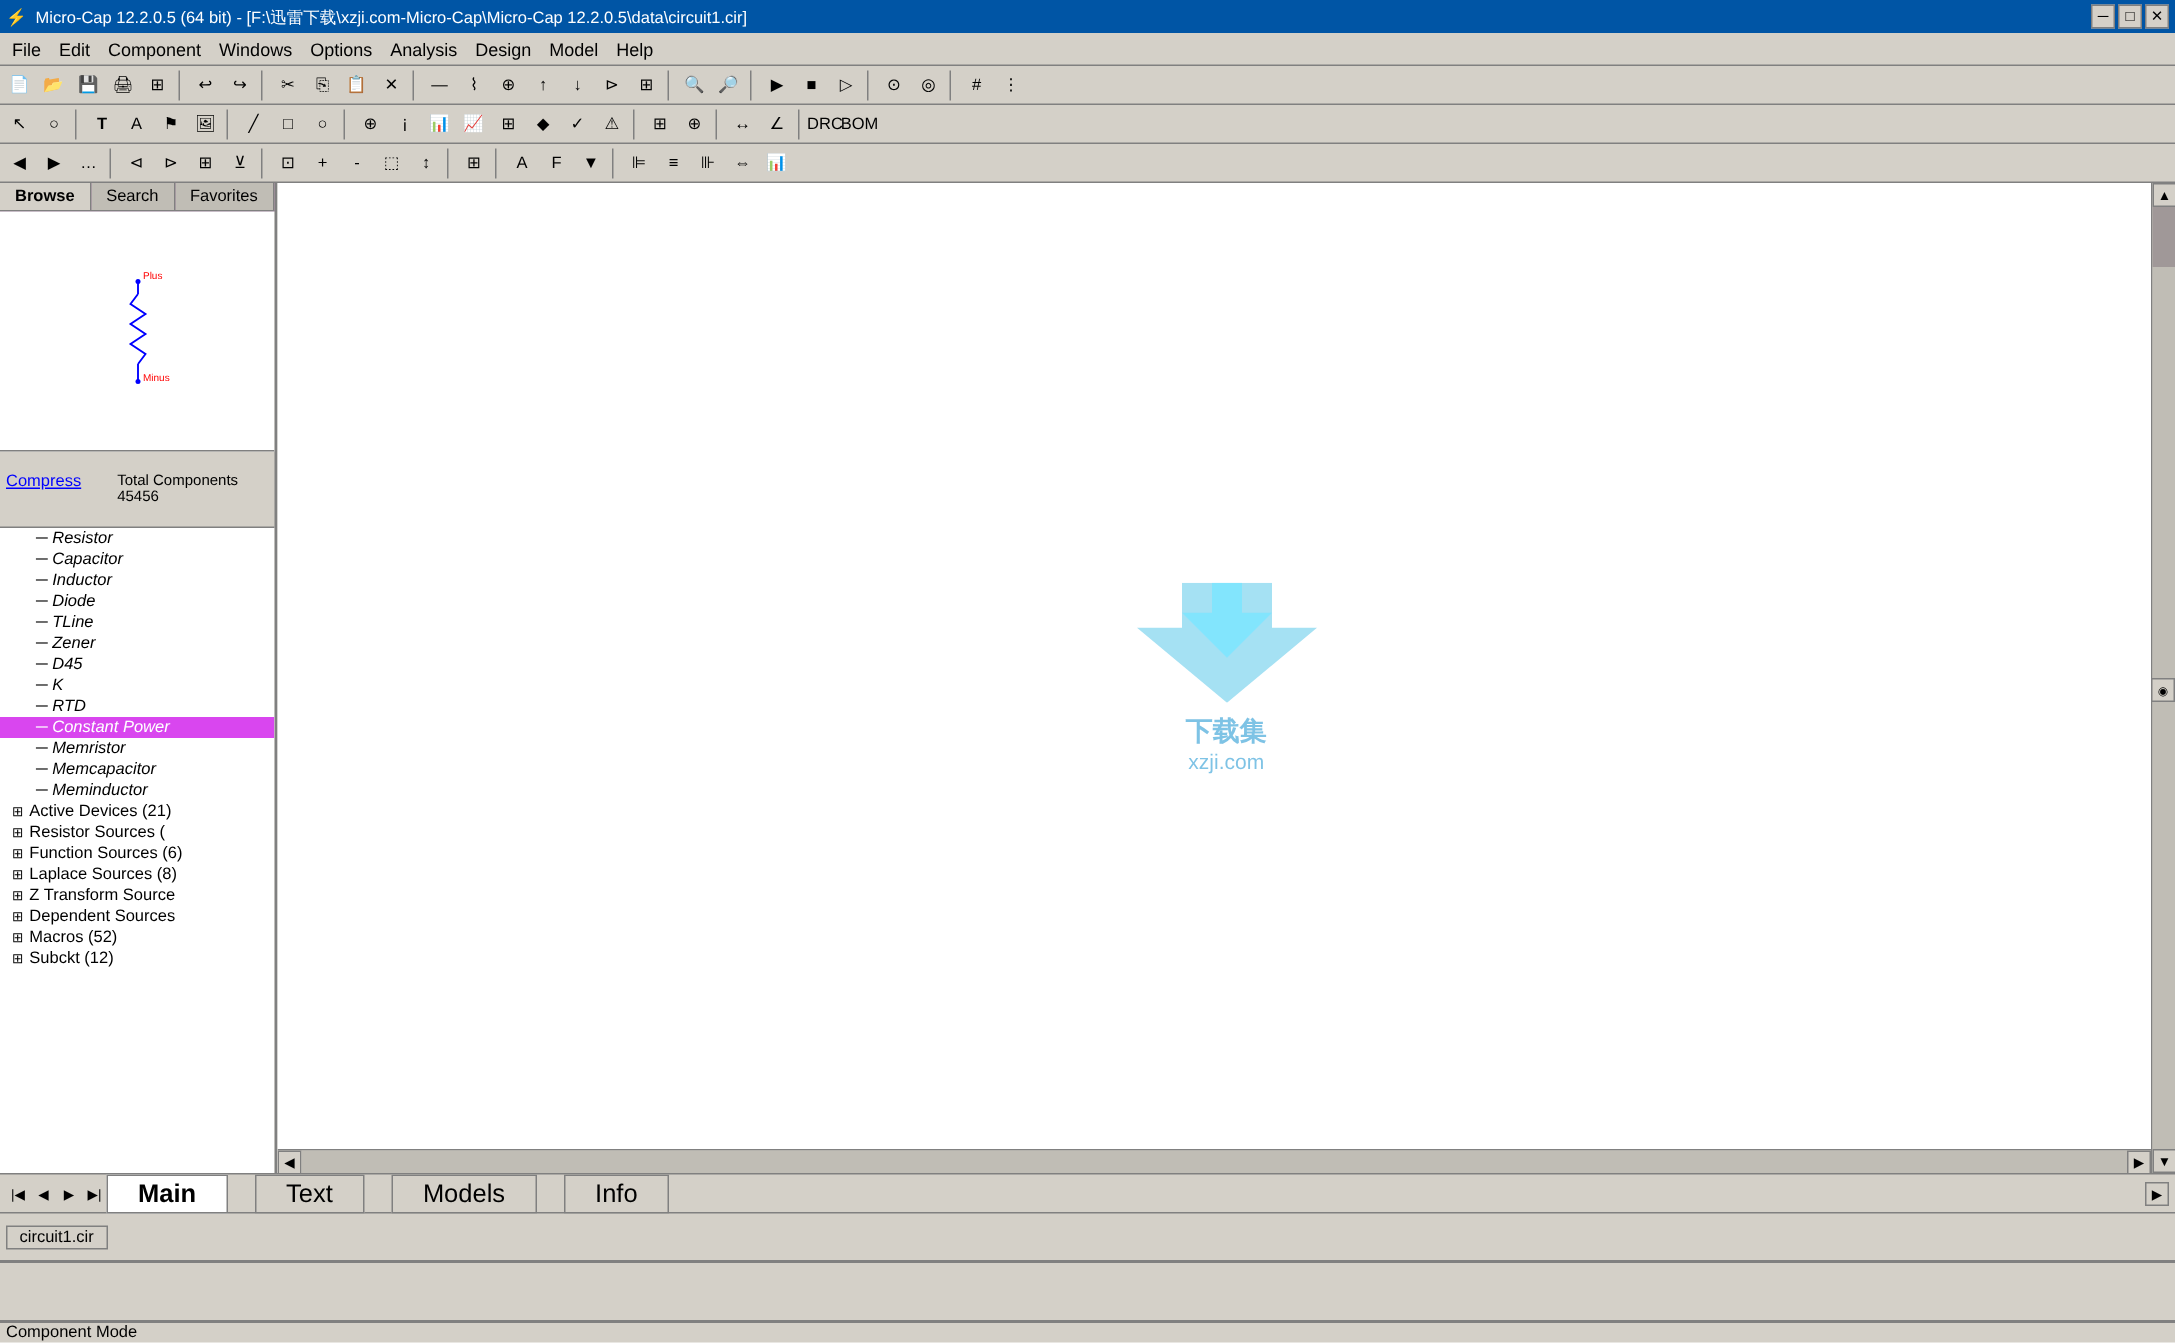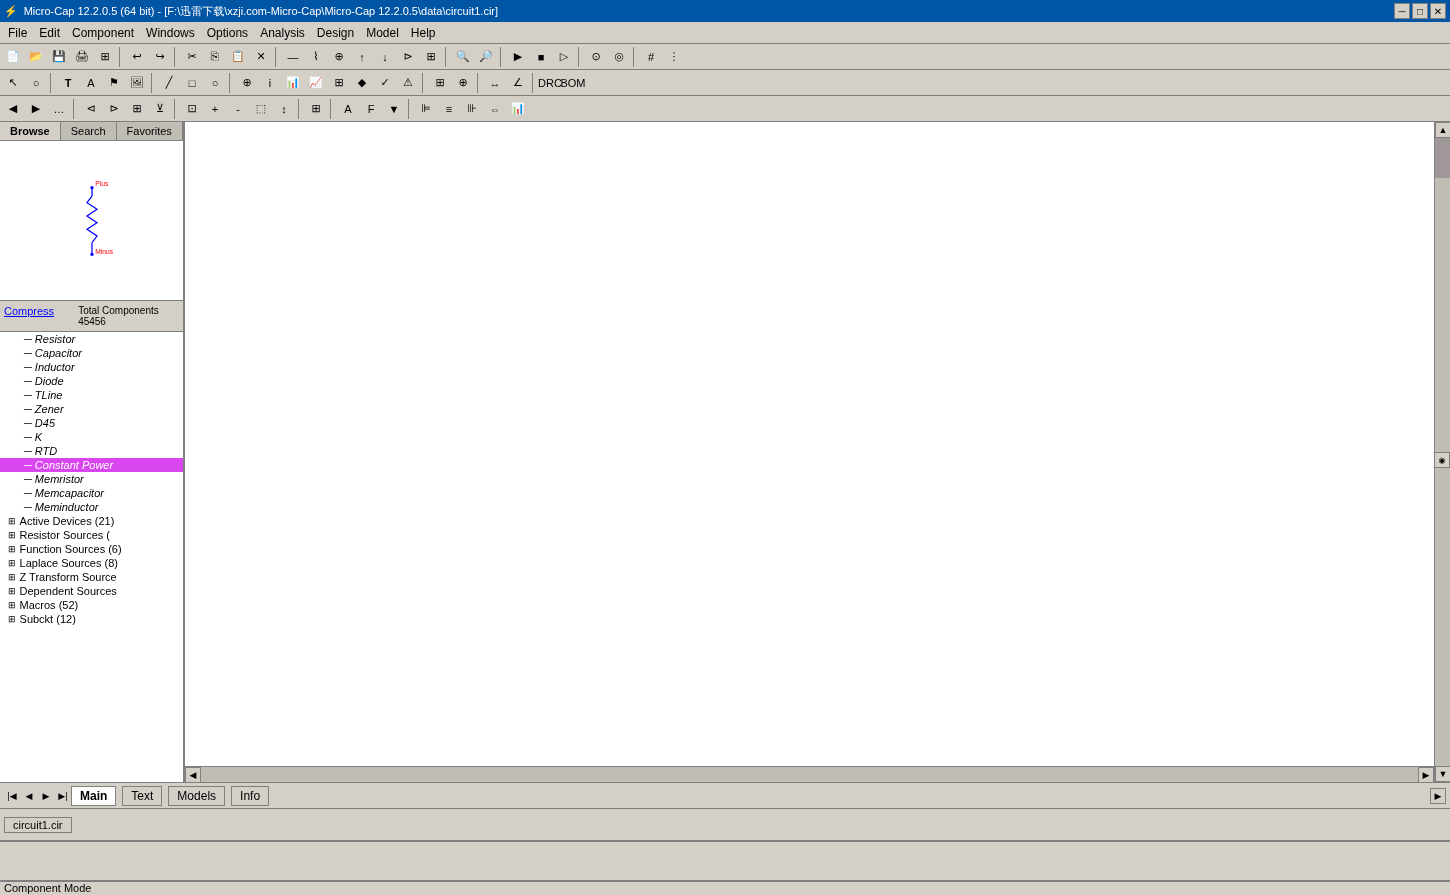--- a/index.html
+++ b/index.html
@@ -105,21 +105,21 @@
       border-bottom: 1px solid #808080;
       background: white;
       display: flex;
       align-items: center;
       justify-content: center;
       position: relative;
     }
     
     
     #component-info {
-      padding: 4px 4px;
+      padding: 14px 4px;
       font-size: 11px;
       border-bottom: 1px solid #808080;
       display: flex;
       justify-content: flex-end;
       gap: 24px;
     }
     
     #component-tree {
       flex: 1;
       overflow-y: auto;
@@ -151,26 +151,26 @@
     #bottom-tabs-area {
       height: 26px;
       background: #d4d0c8;
       border-top: 1px solid #808080;
       display: flex;
       align-items: center;
       padding: 0 4px;
     }
     
     .sheet-tab {
-      padding: 2px 8px;
+      padding: 2px 20px;
       border: 1px solid #808080;
       background: #d4d0c8;
-      font-size: 12px;
-      cursor: pointer;
-      margin-right: 6px;
+      font-size: 17px;
+      cursor: pointer;
+      margin-right: 18px;
     }
     .sheet-tab.active {
       background: white;
       font-weight: bold;
     }
     
     
     #file-tabs {
       height: 32px;
       background: #d4d0c8;
@@ -460,20 +460,29 @@
       </div>
       <div class="tree-item tree-item-expandable">
         <span class="tree-expand">⊞</span>
         <span>Subckt (12)</span>
       </div>
     </div>
   </div>
 
   <div id="canvas-area">
 
+    <div id="watermark">
+      <svg width="120" height="80" viewBox="0 0 120 80">
+
+        <polygon points="30,0 90,0 90,30 120,30 60,80 0,30 30,30" fill="#00aadd" opacity="0.7"></polygon>
+        <polygon points="50,0 70,0 70,20 90,20 60,50 30,20 50,20" fill="#00ccff" opacity="0.9"></polygon>
+      </svg>
+      <div style="color:#0088cc; font-size:18px; font-weight:bold; margin-top:4px;">下载集</div>
+      <div style="color:#0088cc; font-size:14px;">xzji.com</div>
+    </div>
 
     <div style="position:absolute; right:0; top:0; bottom:0; width:16px; background:#d4d0c8; border-left:1px solid #808080; display:flex; flex-direction:column;">
       <div class="scrollbar-btn">▲</div>
       <div class="scrollbar-track">
         <div style="width:100%; height:40px; background:#a09898; margin-top:0;"></div>
       </div>
       <div style="position:absolute; right:0; top:50%; width:16px; height:16px; background:#d4d0c8; border:1px solid #808080; display:flex; align-items:center; justify-content:center; font-size:8px;">◉</div>
       <div class="scrollbar-btn">▼</div>
     </div>
 

